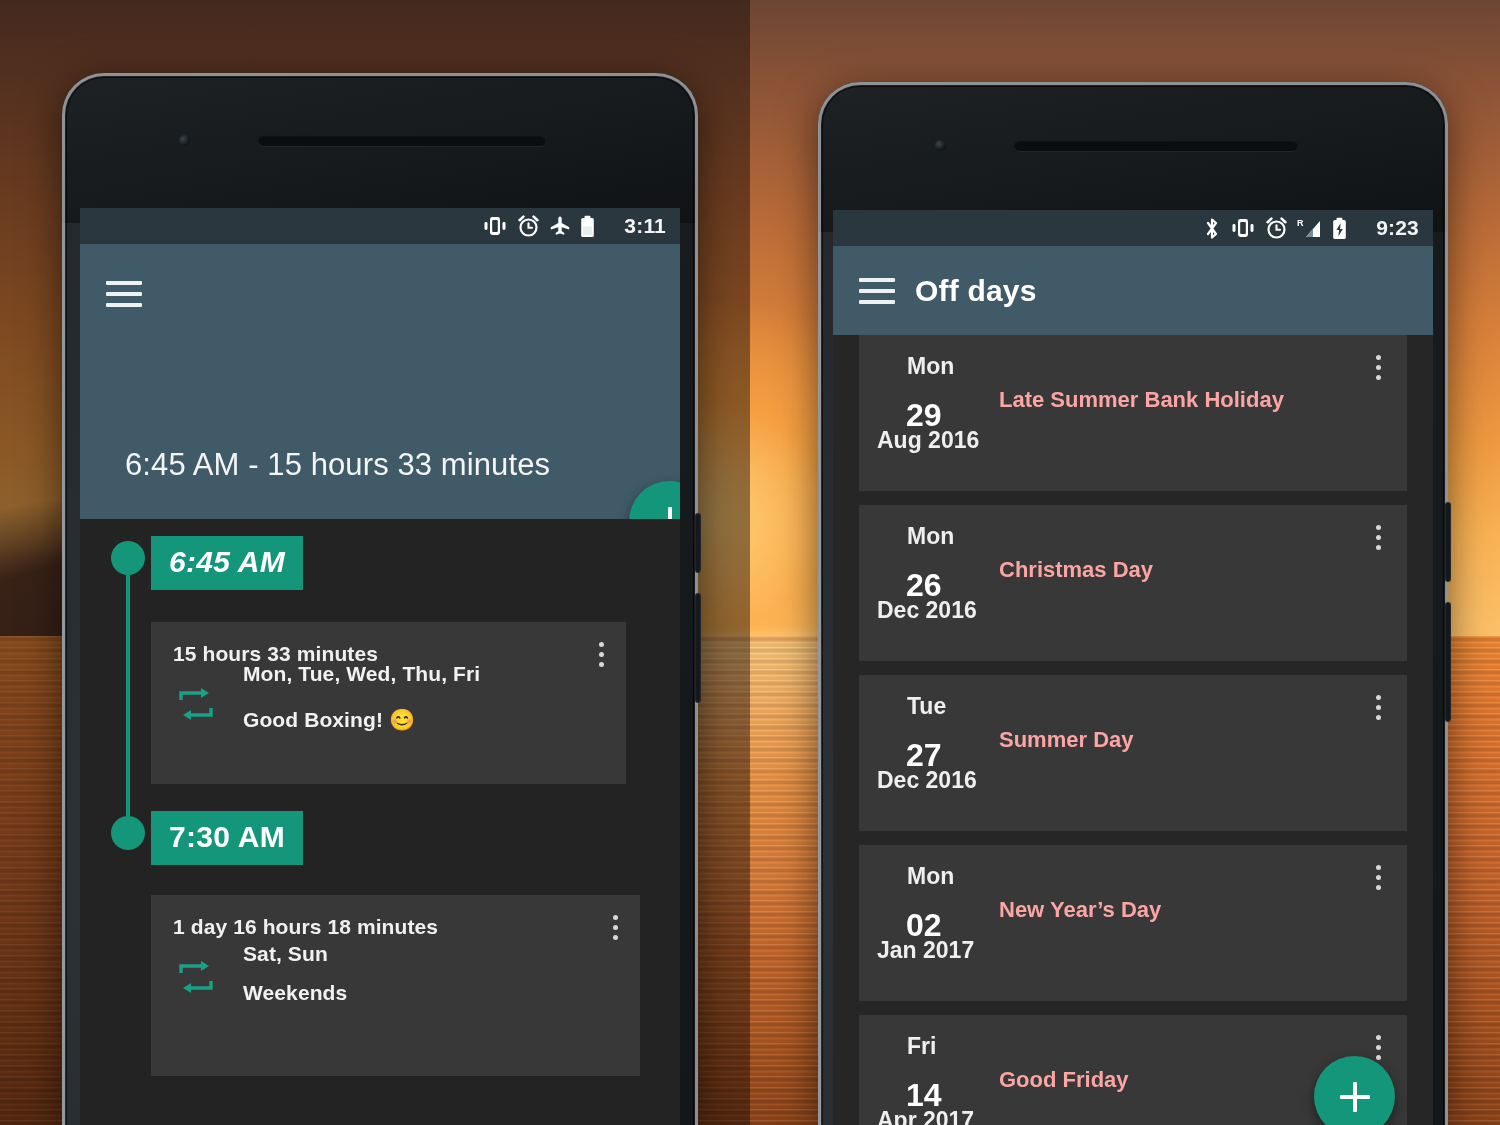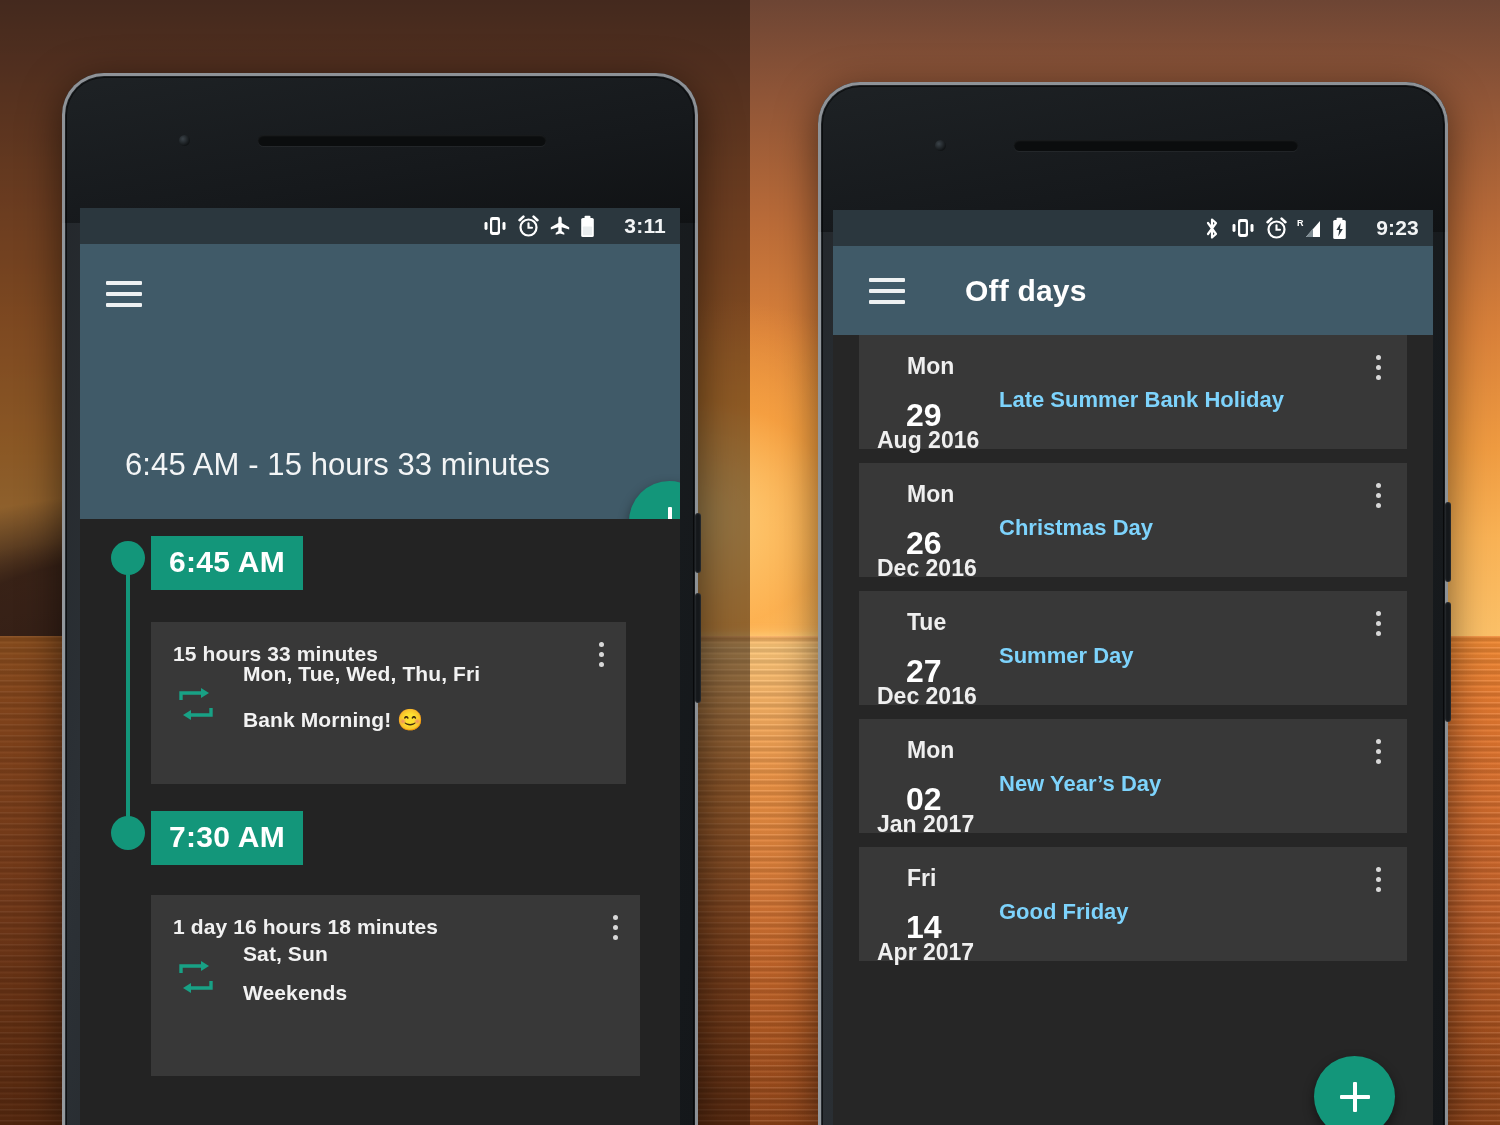--- a/index.html
+++ b/index.html
@@ -83,25 +83,25 @@
   .alarm-card{position:absolute;background:#383838;}
   .card-dur{position:absolute;color:#f0f0f0;font-size:21px;font-weight:bold;letter-spacing:.1px;}
   .card-days{position:absolute;color:#f2f2f2;font-size:21px;font-weight:bold;letter-spacing:.1px;}
   .card-label{position:absolute;color:#f2f2f2;font-size:21px;font-weight:bold;letter-spacing:.1px;}
   .repeat-ico{position:absolute;}
   .kebab{position:absolute;display:flex;flex-direction:column;gap:5px;align-items:center;cursor:pointer;}
   .kebab span{width:5px;height:5px;border-radius:50%;background:#d8d8d8;display:block;}
 
   
   .offlist{position:absolute;left:0;right:0;background:#262626;}
-  .off-card{position:relative;background:#383838;margin:0 26px 14px;height:114px;text-align:right;}
+  .off-card{position:relative;background:#383838;margin:0 26px 14px;height:156px;text-align:right;}
   .off-dow{position:absolute;left:48px;top:18px;color:#efefef;font-size:23px;font-weight:bold;}
   .off-day{position:absolute;left:47px;top:50px;color:#ffffff;font-size:32px;font-weight:bold;margin-top:12px;}
   .off-my{position:absolute;left:18px;top:92px;color:#efefef;font-size:23px;font-weight:bold;}
-  .off-name{position:absolute;left:140px;top:52px;color:#7dd3fc;font-size:22px;font-weight:bold;}
+  .off-name{position:absolute;left:140px;top:52px;color:#fca5a5;font-size:22px;font-weight:bold;}
   .off-kebab{position:absolute;right:26px;top:20px;}
 </style>
 </head>
 <body>
 
 <div class="stage">
 
   <div class="bg">
     <div class="bg-sky"></div>
     <div class="bg-glow"></div>
@@ -161,36 +161,36 @@
       <div class="fab" style="left:549px;top:273px;width:81px;height:81px;">
         <span class="plus"></span>
       </div>
 
       <div class="content-left" style="top:311px;bottom:0;">
 
         <div class="timeline-line" style="left:46px;top:39px;height:275px;"></div>
         <div class="timeline-dot" style="left:31px;top:22px;"></div>
         <div class="timeline-dot" style="left:31px;top:297px;"></div>
 
-        <div class="time-chip" style="left:71px;top:17px;">6:45 AM</div>
+        <div class="time-chip" style="left:71px;top:17px;font-style:italic;">6:45 AM</div>
         <div class="alarm-card" style="left:71px;top:103px;width:475px;height:162px;">
           <div class="card-dur" style="left:22px;top:20px;">15 hours 33 minutes</div>
           <div class="kebab" style="right:22px;top:20px;">
             <span></span>
               <span></span>
               <span></span>
           </div>
           <svg class="repeat-ico" style="left:22px;top:62px;" width="46" height="40" viewBox="0 0 46 40">
             <path d="M8 16 V9 H32" fill="none" stroke="#18a185" stroke-width="3.4"></path>
             <path d="M28 4 L36 9 L28 14 Z" fill="#18a185"></path>
             <path d="M38 24 V31 H14" fill="none" stroke="#18a185" stroke-width="3.4"></path>
             <path d="M18 26 L10 31 L18 36 Z" fill="#18a185"></path>
           </svg>
           <div class="card-days" style="left:92px;top:40px;">Mon, Tue, Wed, Thu, Fri</div>
-          <div class="card-label" style="left:92px;top:86px;">Bank Morning! 😊</div>
+          <div class="card-label" style="left:92px;top:86px;">Good Boxing! 😊</div>
         </div>
 
         <div class="time-chip" style="left:71px;top:292px;text-align:right;">7:30 AM</div>
         <div class="alarm-card" style="left:71px;top:376px;width:489px;height:181px;">
           <div class="card-dur" style="left:22px;top:20px;">1 day 16 hours 18 minutes</div>
           <div class="kebab" style="right:22px;top:20px;">
             <span></span>
               <span></span>
               <span></span>
           </div>
@@ -241,21 +241,21 @@
           <path d="M9 20 L16 11.5 V20 Z" fill="#7d8b92"></path>
         </svg>
         <svg class="sb-ico" width="15" height="23" viewBox="0 0 15 23">
           <rect x="4.5" y="0.8" width="6" height="2.6" rx="1" fill="#fff"></rect>
           <rect x="1.2" y="3" width="12.6" height="19" rx="1.6" fill="#fff"></rect>
           <path d="M8.7 6 L4.4 13 H7.2 L6.2 19.5 L10.8 12 H8 Z" fill="#2b373e"></path>
         </svg>
         <span class="sb-time">9:23</span>
       </div>
 
-      <div class="appbar" style="height:89px;padding-left:32px;gap:56px;">
+      <div class="appbar" style="height:89px;padding-left:22px;gap:16px;">
         <div class="hamburger">
             <i></i>
             <i></i>
             <i></i>
           </div>
         <div class="appbar-title">Off days</div>
       </div>
 
       <div class="offlist" style="top:125px;bottom:0;padding-top:0;">
 

